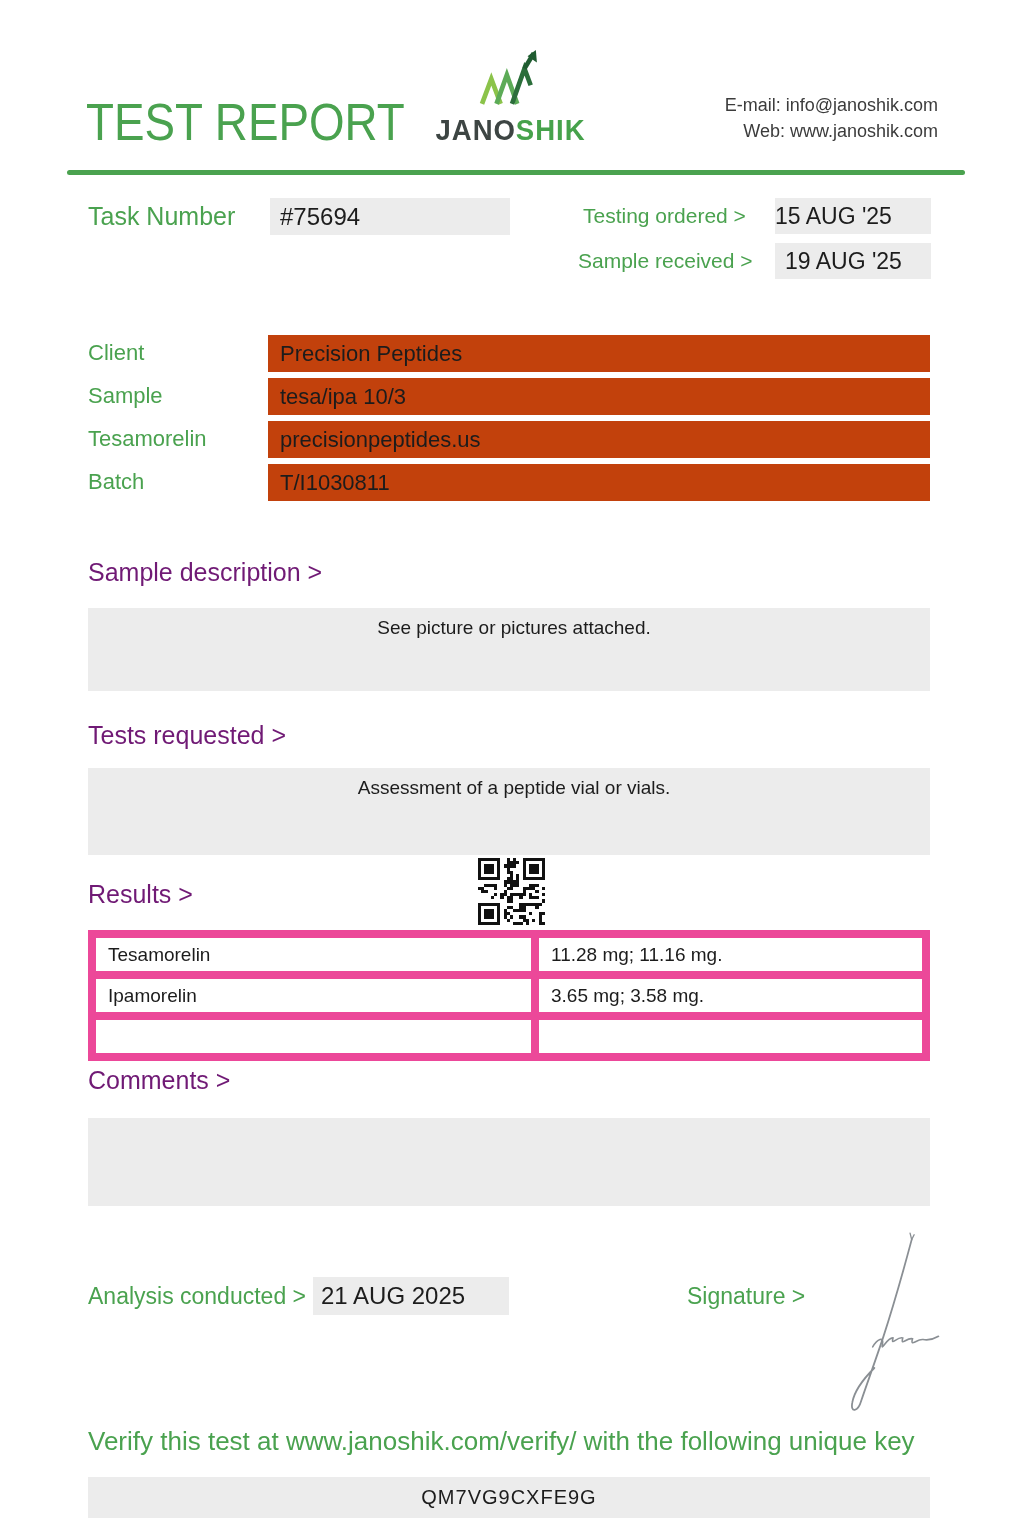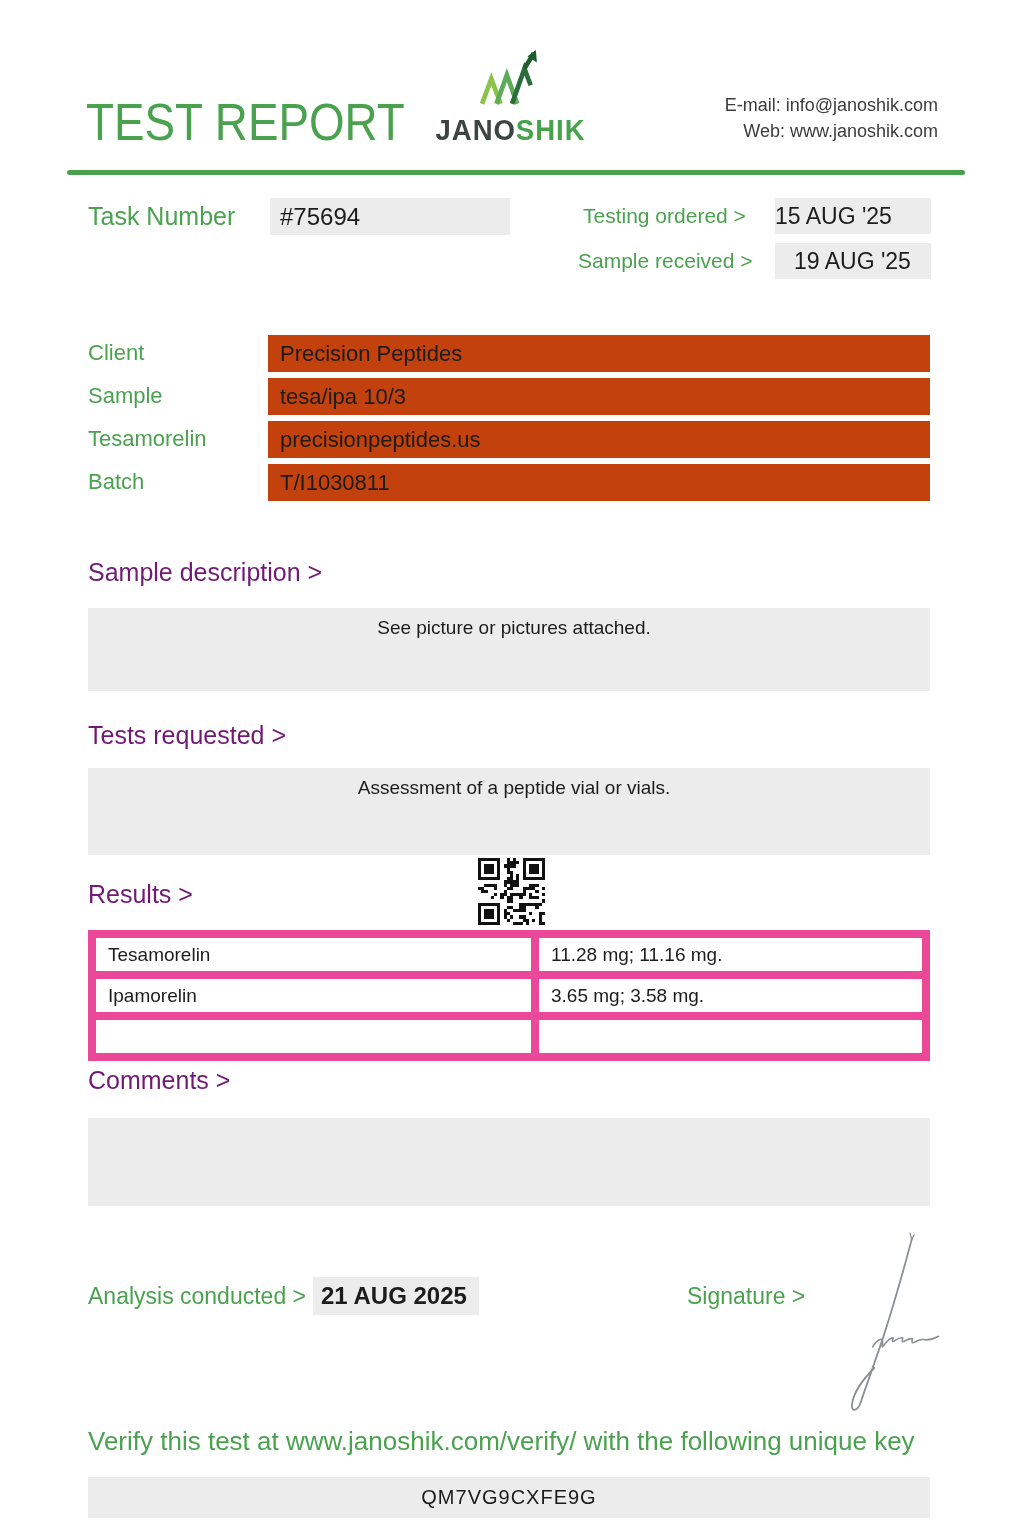--- a/index.html
+++ b/index.html
@@ -22,21 +22,21 @@
   .logo-shik{color:#46a24b;}
   .contact{right:86px;top:92px;text-align:right;font-size:18px;color:#3c3c3c;line-height:26px;}
   .divider{left:67px;top:170px;width:898px;height:5px;background:#4aa24f;border-radius:3px;}
 
   
   .task-label{left:88px;top:202px;font-size:25px;text-align:right;}
   .task-box{left:270px;top:198px;width:240px;height:37px;font-size:24px;line-height:37px;padding-left:10px;box-sizing:border-box;}
   .t-ord-label{left:583px;top:204px;font-size:21px;}
   .t-ord-box{left:775px;top:198px;width:156px;height:36px;font-size:23px;line-height:36px;box-sizing:border-box;}
   .s-rec-label{left:578px;top:249px;font-size:21px;}
-  .s-rec-box{left:775px;top:243px;width:156px;height:36px;font-size:23px;line-height:36px;padding-left:19px;box-sizing:border-box;}
+  .s-rec-box{left:775px;top:243px;width:156px;height:36px;font-size:23px;line-height:36px;padding-left:10px;box-sizing:border-box;}
 
   
   .field-row{left:88px;width:842px;height:37px;}
   .field-label{position:absolute;left:0;top:5px;font-size:22px;color:#4aa24f;}
   .field-box{position:absolute;left:180px;right:0;top:0;bottom:0;background:#c2410c;font-size:22px;line-height:37px;padding-left:12px;}
 
   
   .sec-head{font-size:25px;color:#701a75;}
   .sec-box{left:88px;width:842px;background:#ececec;font-size:19px;padding:9px 0 12px 10px;box-sizing:border-box;text-align:center;}
 
@@ -45,21 +45,21 @@
   .results-table td{
     border:8px solid #ec4899;height:33px;font-size:19px;padding:0 0 0 12px;
   }
   .results-table td.c1{width:423px;}
 
   
   .qr{left:478px;top:858px;width:67px;height:67px;}
 
   
   .analysis-label{left:88px;top:1283px;font-size:23px;}
-  .analysis-box{left:313px;top:1277px;width:166px;height:38px;font-size:24px;line-height:38px;padding-left:8px;box-sizing:border-box;font-weight:bold;}
+  .analysis-box{left:313px;top:1277px;width:196px;height:38px;font-size:24px;line-height:38px;padding-left:8px;box-sizing:border-box;}
   .sig-label{left:687px;top:1283px;font-size:23px;}
   .sig-wrap{left:818px;top:1225px;width:150px;height:195px;}
   .verify-head{left:88px;top:1426px;font-size:26px;white-space:nowrap;}
   .key-box{left:88px;top:1477px;width:842px;height:41px;font-size:20px;line-height:41px;text-align:center;letter-spacing:1px;}
 </style>
 </head>
 <body>
 
 <div class="abs title">TEST REPORT</div>
 

